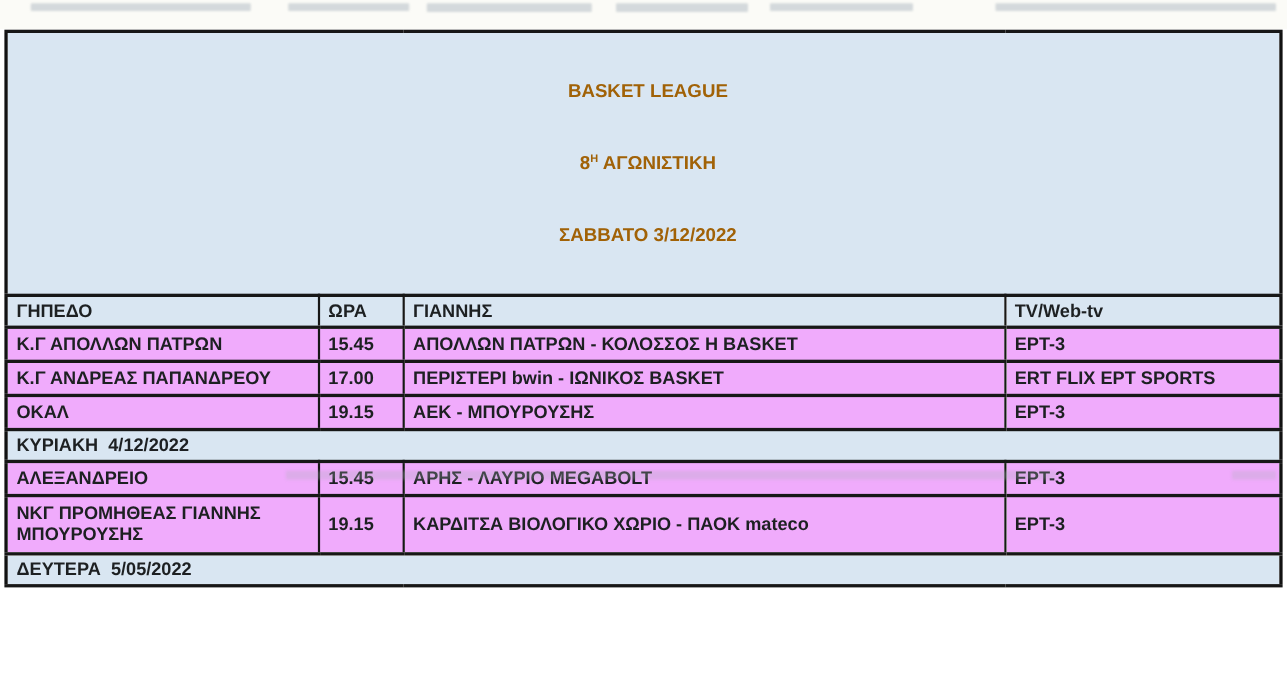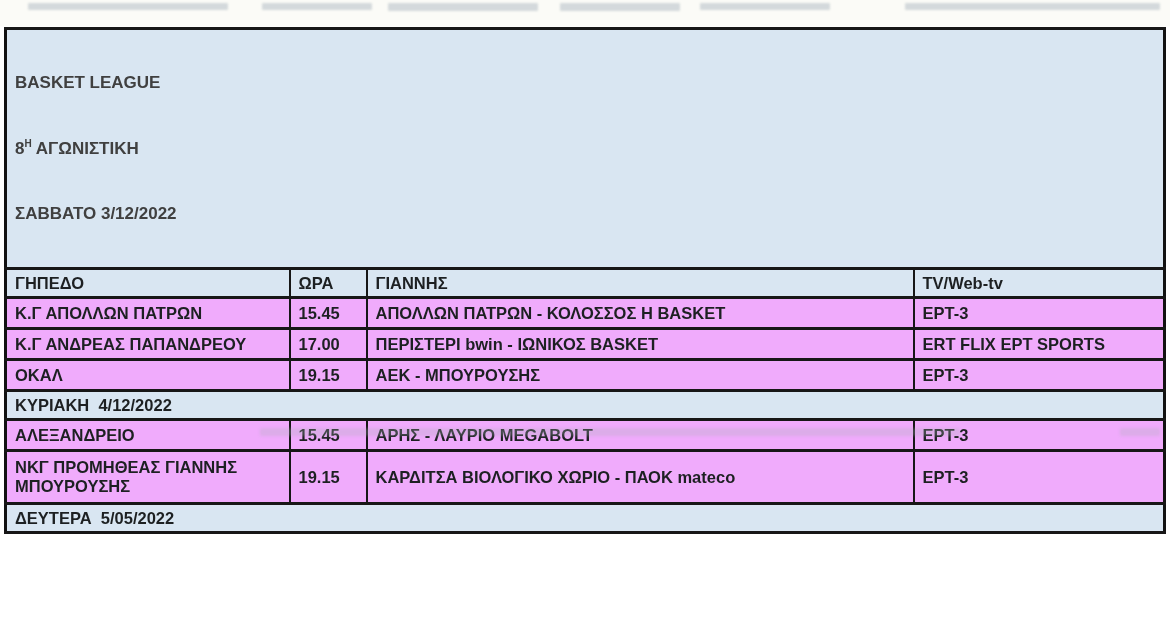--- a/index.html
+++ b/index.html
@@ -44,21 +44,21 @@
     padding:0 0 0 8px;
     text-align:left;
     vertical-align:middle;
     overflow:hidden;
     white-space:pre-wrap;
     line-height:1.2;
   }
   table.sched{border:3px solid #121212;}
   .band{background:#d9e6f2;}
   .title-cell{height:82px;text-align:center;padding:0;}
-  .title-cell .tl{font-size:17px;line-height:1.55;color:#404040;}
+  .title-cell .tl{font-size:17px;line-height:1.55;color:#a16207;text-align:center;}
   .title-cell sup{font-size:10px;vertical-align:super;}
   .hdr-row th{height:26px;}
   .hdr-time{text-align:center;padding:0;margin-top:28px;}
   .data-row td{height:28px;background:#f0abfc;}
   .c-time{text-align:center;padding:0;}
   .sec-row td{height:26px;text-align:center;padding:0;}
   .tall td{height:50px;}
   .tv-top{vertical-align:top;padding-top:4px;}
 
   .footer-caption{

